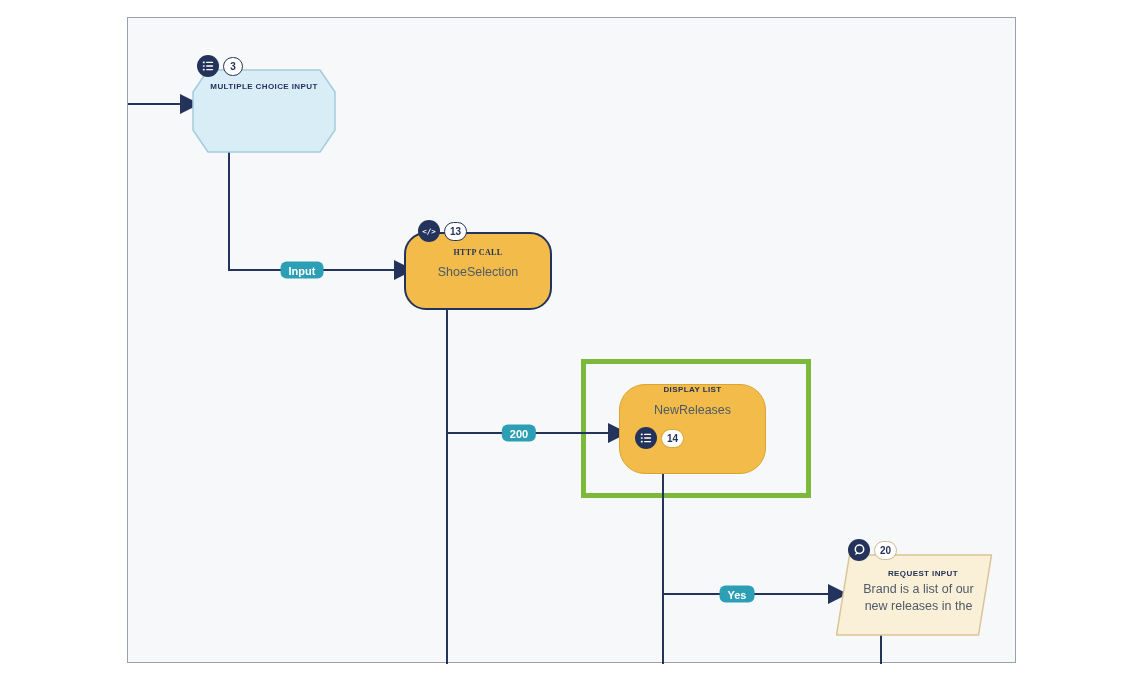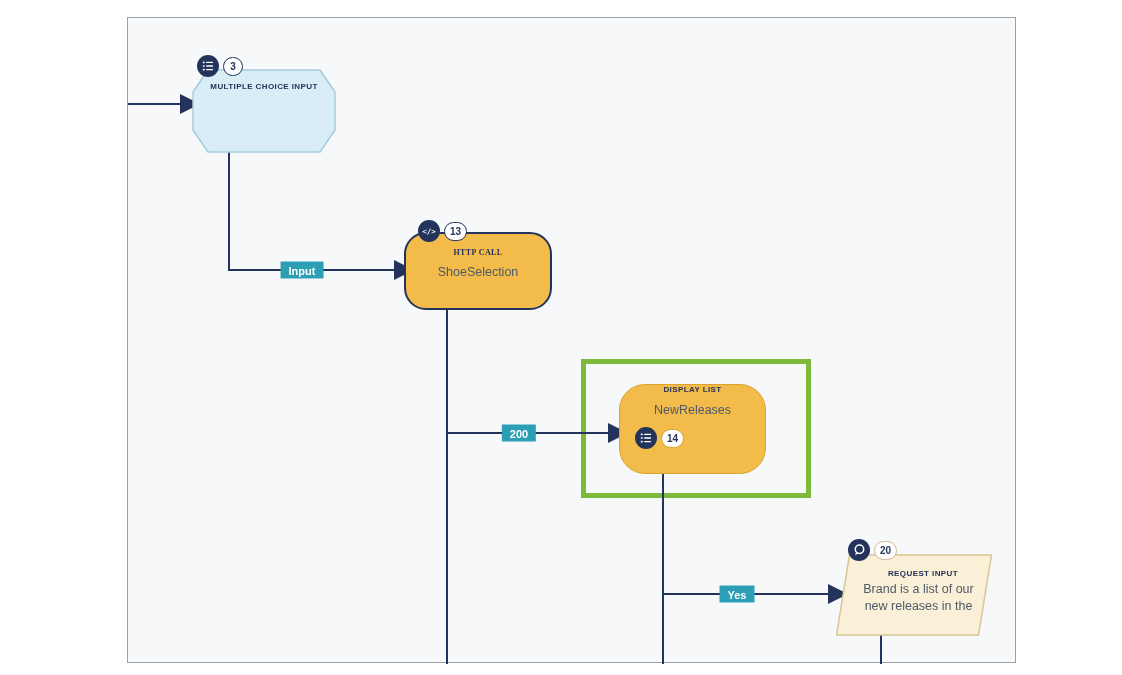--- a/index.html
+++ b/index.html
@@ -62,21 +62,21 @@
     border-radius:10px; display:flex; align-items:center; justify-content:center;
     font-size:10px; font-weight:bold; color:#24335b;
   }
   .badge-navy  { border:1.5px solid #24335b; }
   .badge-amber { border:1.5px solid #d9a52d; }
   .badge-tan   { border:1.5px solid #cdbb8d; }
 
   .edge-label {
     position:absolute; z-index:5; transform:translate(-50%,-50%);
     background:#2d9fb5; color:#ffffff; font-size:11px; font-weight:bold;
-    padding:2.5px 8px; border-radius:0; white-space:nowrap;
+    padding:2.5px 8px; border-radius:6px; white-space:nowrap;
   }
 </style>
 </head>
 <body>
 
 <div class="stage">
   <div class="canvas">
 
     <div class="selection-box"></div>
 

